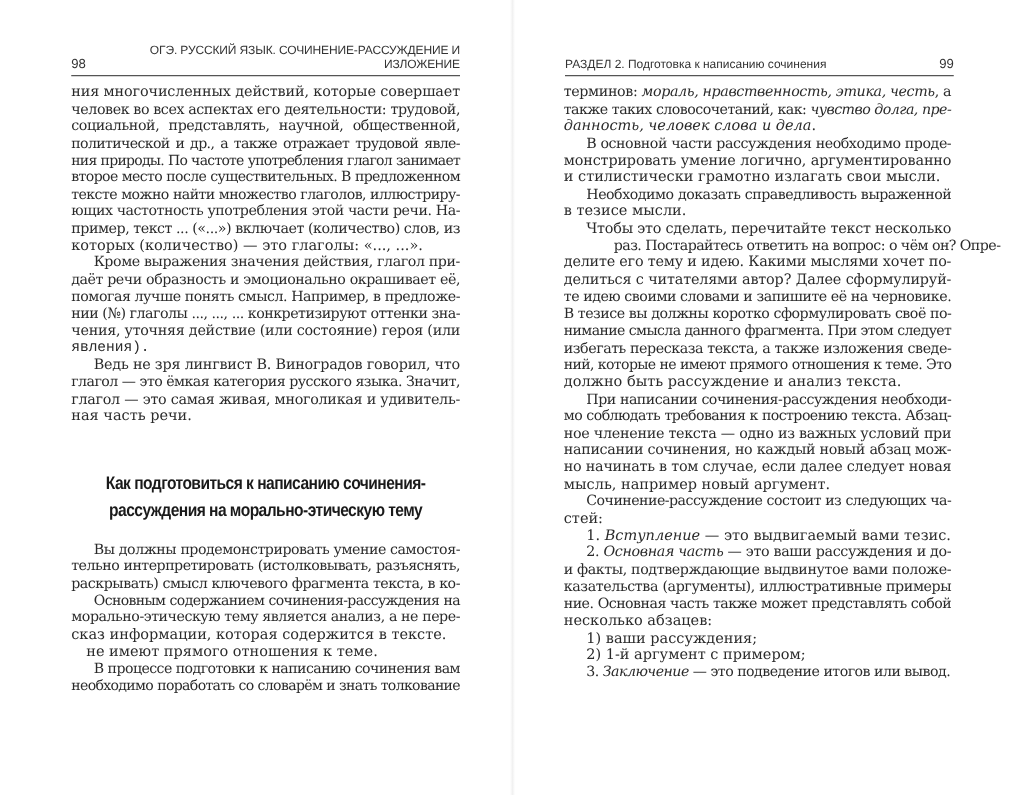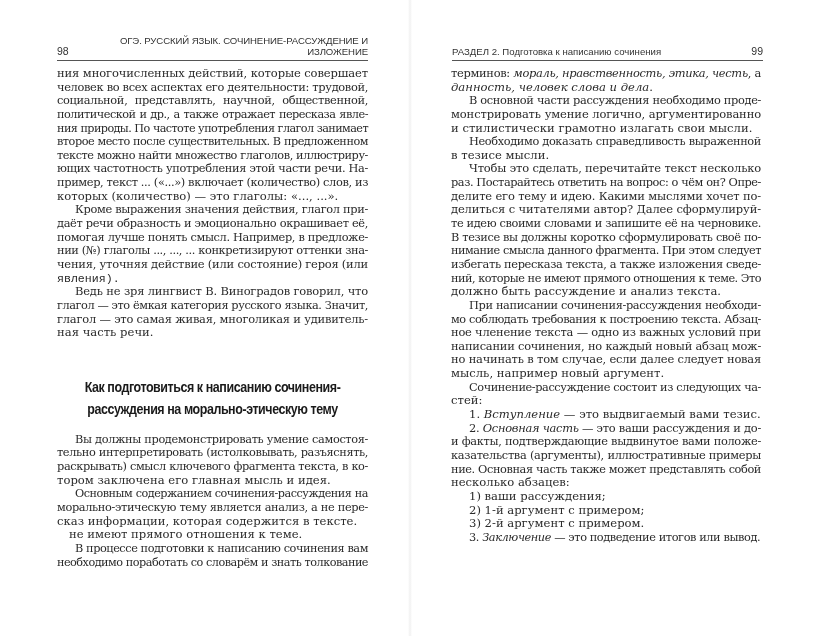--- a/index.html
+++ b/index.html
@@ -35,21 +35,21 @@
 <div class="page page-left">
   <div class="header">
     <span class="pno">98</span>
     <span class="htitle">ОГЭ. РУССКИЙ ЯЗЫК. СОЧИНЕНИЕ-РАССУЖДЕНИЕ И ИЗЛОЖЕНИЕ</span>
   </div>
   <div class="body">
     <div>
       <div class="line" style="white-space: nowrap; letter-spacing: -0.114864px; font-size: 11.5247px;">ния многочисленных действий, которые совершает</div>
       <div class="line" style="white-space: nowrap; letter-spacing: -0.34126px; font-size: 11.4153px;">человек во всех аспектах его деятельности: трудовой,</div>
       <div class="line" style="white-space: nowrap; letter-spacing: -0.319789px; font-size: 11.3956px;">социальной, представлять, научной, общественной,</div>
-      <div class="line" style="white-space: nowrap; letter-spacing: -0.495202px; font-size: 11.2936px;">политической и др., а также отражает пересказа явле-</div>
+      <div class="line" style="white-space: nowrap; letter-spacing: -0.495202px; font-size: 11.2936px;">политической и др., а также отражает трудовой явле-</div>
       <div class="line" style="white-space: nowrap; letter-spacing: -0.581209px; font-size: 11.2146px;">ния природы. По частоте употребления глагол занимает</div>
       <div class="line" style="white-space: nowrap; letter-spacing: -0.480267px; font-size: 11.2726px;">второе место после существительных. В предложенном</div>
       <div class="line" style="white-space: nowrap; letter-spacing: -0.439883px; font-size: 11.3091px;">тексте можно найти множество глаголов, иллюстриру-</div>
       <div class="line" style="white-space: nowrap; letter-spacing: -0.363615px; font-size: 11.3732px;">ющих частотность употребления этой части речи. На-</div>
       <div class="line" style="white-space: nowrap; letter-spacing: -0.398557px; font-size: 11.4306px;">пример, текст ... («...») включает (количество) слов, из</div>
       <div class="line last" style="white-space: nowrap;">которых (количество) — это глаголы: «..., ...».</div>
     </div>
     <div>
       <div class="line indent" style="white-space: nowrap; letter-spacing: -0.331142px; font-size: 11.3845px;">Кроме выражения значения действия, глагол при-</div>
       <div class="line" style="white-space: nowrap; letter-spacing: -0.347794px; font-size: 11.3855px;">даёт речи образность и эмоционально окрашивает её,</div>
@@ -65,21 +65,20 @@
       <div class="line last" style="white-space: nowrap;">ная часть речи.</div>
     </div>
     <div class="heading">
       <div>Как подготовиться к написанию сочинения-</div>
       <div>рассуждения на морально-этическую тему</div>
     </div>
     <div>
       <div class="line indent" style="white-space: nowrap; letter-spacing: -0.358186px; font-size: 11.3482px;">Вы должны продемонстрировать умение самостоя-</div>
       <div class="line" style="white-space: nowrap; letter-spacing: -0.402384px; font-size: 11.3553px;">тельно интерпретировать (истолковывать, разъяснять,</div>
       <div class="line" style="white-space: nowrap; letter-spacing: -0.386185px; font-size: 11.3687px;">раскрывать) смысл ключевого фрагмента текста, в ко-</div>
-      <div class="line last" style="white-space: nowrap;">тором заключена его главная мысль и идея.</div>
     </div>
     <div>
       <div class="line indent" style="white-space: nowrap; letter-spacing: -0.484275px; font-size: 11.2305px;">Основным содержанием сочинения-рассуждения на</div>
       <div class="line" style="white-space: nowrap; letter-spacing: -0.375035px; font-size: 11.3771px;">морально-этическую тему является анализ, а не пере-</div>
       <div class="line last" style="white-space: nowrap;">сказ информации, которая содержится в тексте.</div>
     </div>
     <div>
       <div class="line last" style="white-space: nowrap; margin-left: 12px;">не имеют прямого отношения к теме.</div>
     </div>
     <div>
@@ -92,34 +91,35 @@
 <div class="spine"></div>
 
 <div class="page page-right">
   <div class="header">
     <span class="htitle">РАЗДЕЛ 2. Подготовка к написанию сочинения</span>
     <span class="pno">99</span>
   </div>
   <div class="body">
     <div>
       <div class="line" style="white-space: nowrap; letter-spacing: -0.300805px; font-size: 11.4125px;"><span>терминов: </span><em>мораль, нравственность, этика, честь</em><span>, а</span></div>
+      <div class="line" style="white-space: nowrap; letter-spacing: -0.422876px; font-size: 11.3562px;"><span>также таких словосочетаний, как: </span><em>чувство долга, пре-</em></div>
       <div class="line last" style="white-space: nowrap;"><em>данность, человек слова и дела</em><span>.</span></div>
     </div>
     <div>
       <div class="line indent" style="white-space: nowrap; letter-spacing: -0.348235px; font-size: 11.3724px;">В основной части рассуждения необходимо проде-</div>
       <div class="line" style="white-space: nowrap; letter-spacing: -0.124109px; font-size: 11.5193px;">монстрировать умение логично, аргументированно</div>
       <div class="line last" style="white-space: nowrap;">и стилистически грамотно излагать свои мысли.</div>
     </div>
     <div>
       <div class="line indent" style="white-space: nowrap; letter-spacing: -0.369443px; font-size: 11.3409px;">Необходимо доказать справедливость выраженной</div>
       <div class="line last" style="white-space: nowrap;">в тезисе мысли.</div>
     </div>
     <div>
       <div class="line indent" style="white-space: nowrap; letter-spacing: -0.186235px; font-size: 11.4924px;">Чтобы это сделать, перечитайте текст несколько</div>
-      <div class="line" style="white-space: nowrap; letter-spacing: -0.442433px; font-size: 11.3567px;">раз. Постарайтесь ответить на вопрос: о чём он? Опре-</div>
+      <div class="line" style="white-space: nowrap; letter-spacing: -0.442433px; font-size: 11.3567px; margin-left: 40px;">раз. Постарайтесь ответить на вопрос: о чём он? Опре-</div>
       <div class="line" style="white-space: nowrap; letter-spacing: -0.170869px; font-size: 11.4974px;">делите его тему и идею. Какими мыслями хочет по-</div>
       <div class="line" style="white-space: nowrap; letter-spacing: -0.135824px; font-size: 11.5158px;">делиться с читателями автор? Далее сформулируй-</div>
       <div class="line" style="white-space: nowrap; letter-spacing: -0.377877px; font-size: 11.3635px;">те идею своими словами и запишите её на черновике.</div>
       <div class="line" style="white-space: nowrap; letter-spacing: -0.387977px; font-size: 11.355px;">В тезисе вы должны коротко сформулировать своё по-</div>
       <div class="line" style="white-space: nowrap; letter-spacing: -0.482284px; font-size: 11.2738px;">нимание смысла данного фрагмента. При этом следует</div>
       <div class="line" style="white-space: nowrap; letter-spacing: -0.359281px; font-size: 11.391px;">избегать пересказа текста, а также изложения сведе-</div>
       <div class="line" style="white-space: nowrap; letter-spacing: -0.501542px; font-size: 11.2733px;">ний, которые не имеют прямого отношения к теме. Это</div>
       <div class="line last" style="white-space: nowrap;">должно быть рассуждение и анализ текста.</div>
     </div>
     <div>
@@ -140,19 +140,18 @@
     <div>
       <div class="line indent" style="white-space: nowrap; letter-spacing: -0.27269px; font-size: 11.4318px;"><span>2. </span><em>Основная часть</em><span> — это ваши рассуждения и до-</span></div>
       <div class="line" style="white-space: nowrap; letter-spacing: -0.311466px; font-size: 11.3814px;">и факты, подтверждающие выдвинутое вами положе-</div>
       <div class="line" style="white-space: nowrap; letter-spacing: -0.312131px; font-size: 11.3921px;">казательства (аргументы), иллюстративные примеры</div>
       <div class="line" style="white-space: nowrap; letter-spacing: -0.403364px; font-size: 11.3427px;">ние. Основная часть также может представлять собой</div>
       <div class="line last" style="white-space: nowrap;">несколько абзацев:</div>
     </div>
     <div>
       <div class="line last indent" style="white-space: nowrap;">1) ваши рассуждения;</div>
       <div class="line last indent" style="white-space: nowrap;">2) 1-й аргумент с примером;</div>
-      <div class="line last indent" style="white-space: nowrap;">3) 2-й аргумент с примером.</div>
     </div>
     <div>
       <div class="line last indent" style="white-space: nowrap; letter-spacing: -0.411736px; font-size: 11.3498px;"><span>3. </span><em>Заключение</em><span> — это подведение итогов или вывод.</span></div>
     </div>
   </div>
 </div>
 
 </body></html>

